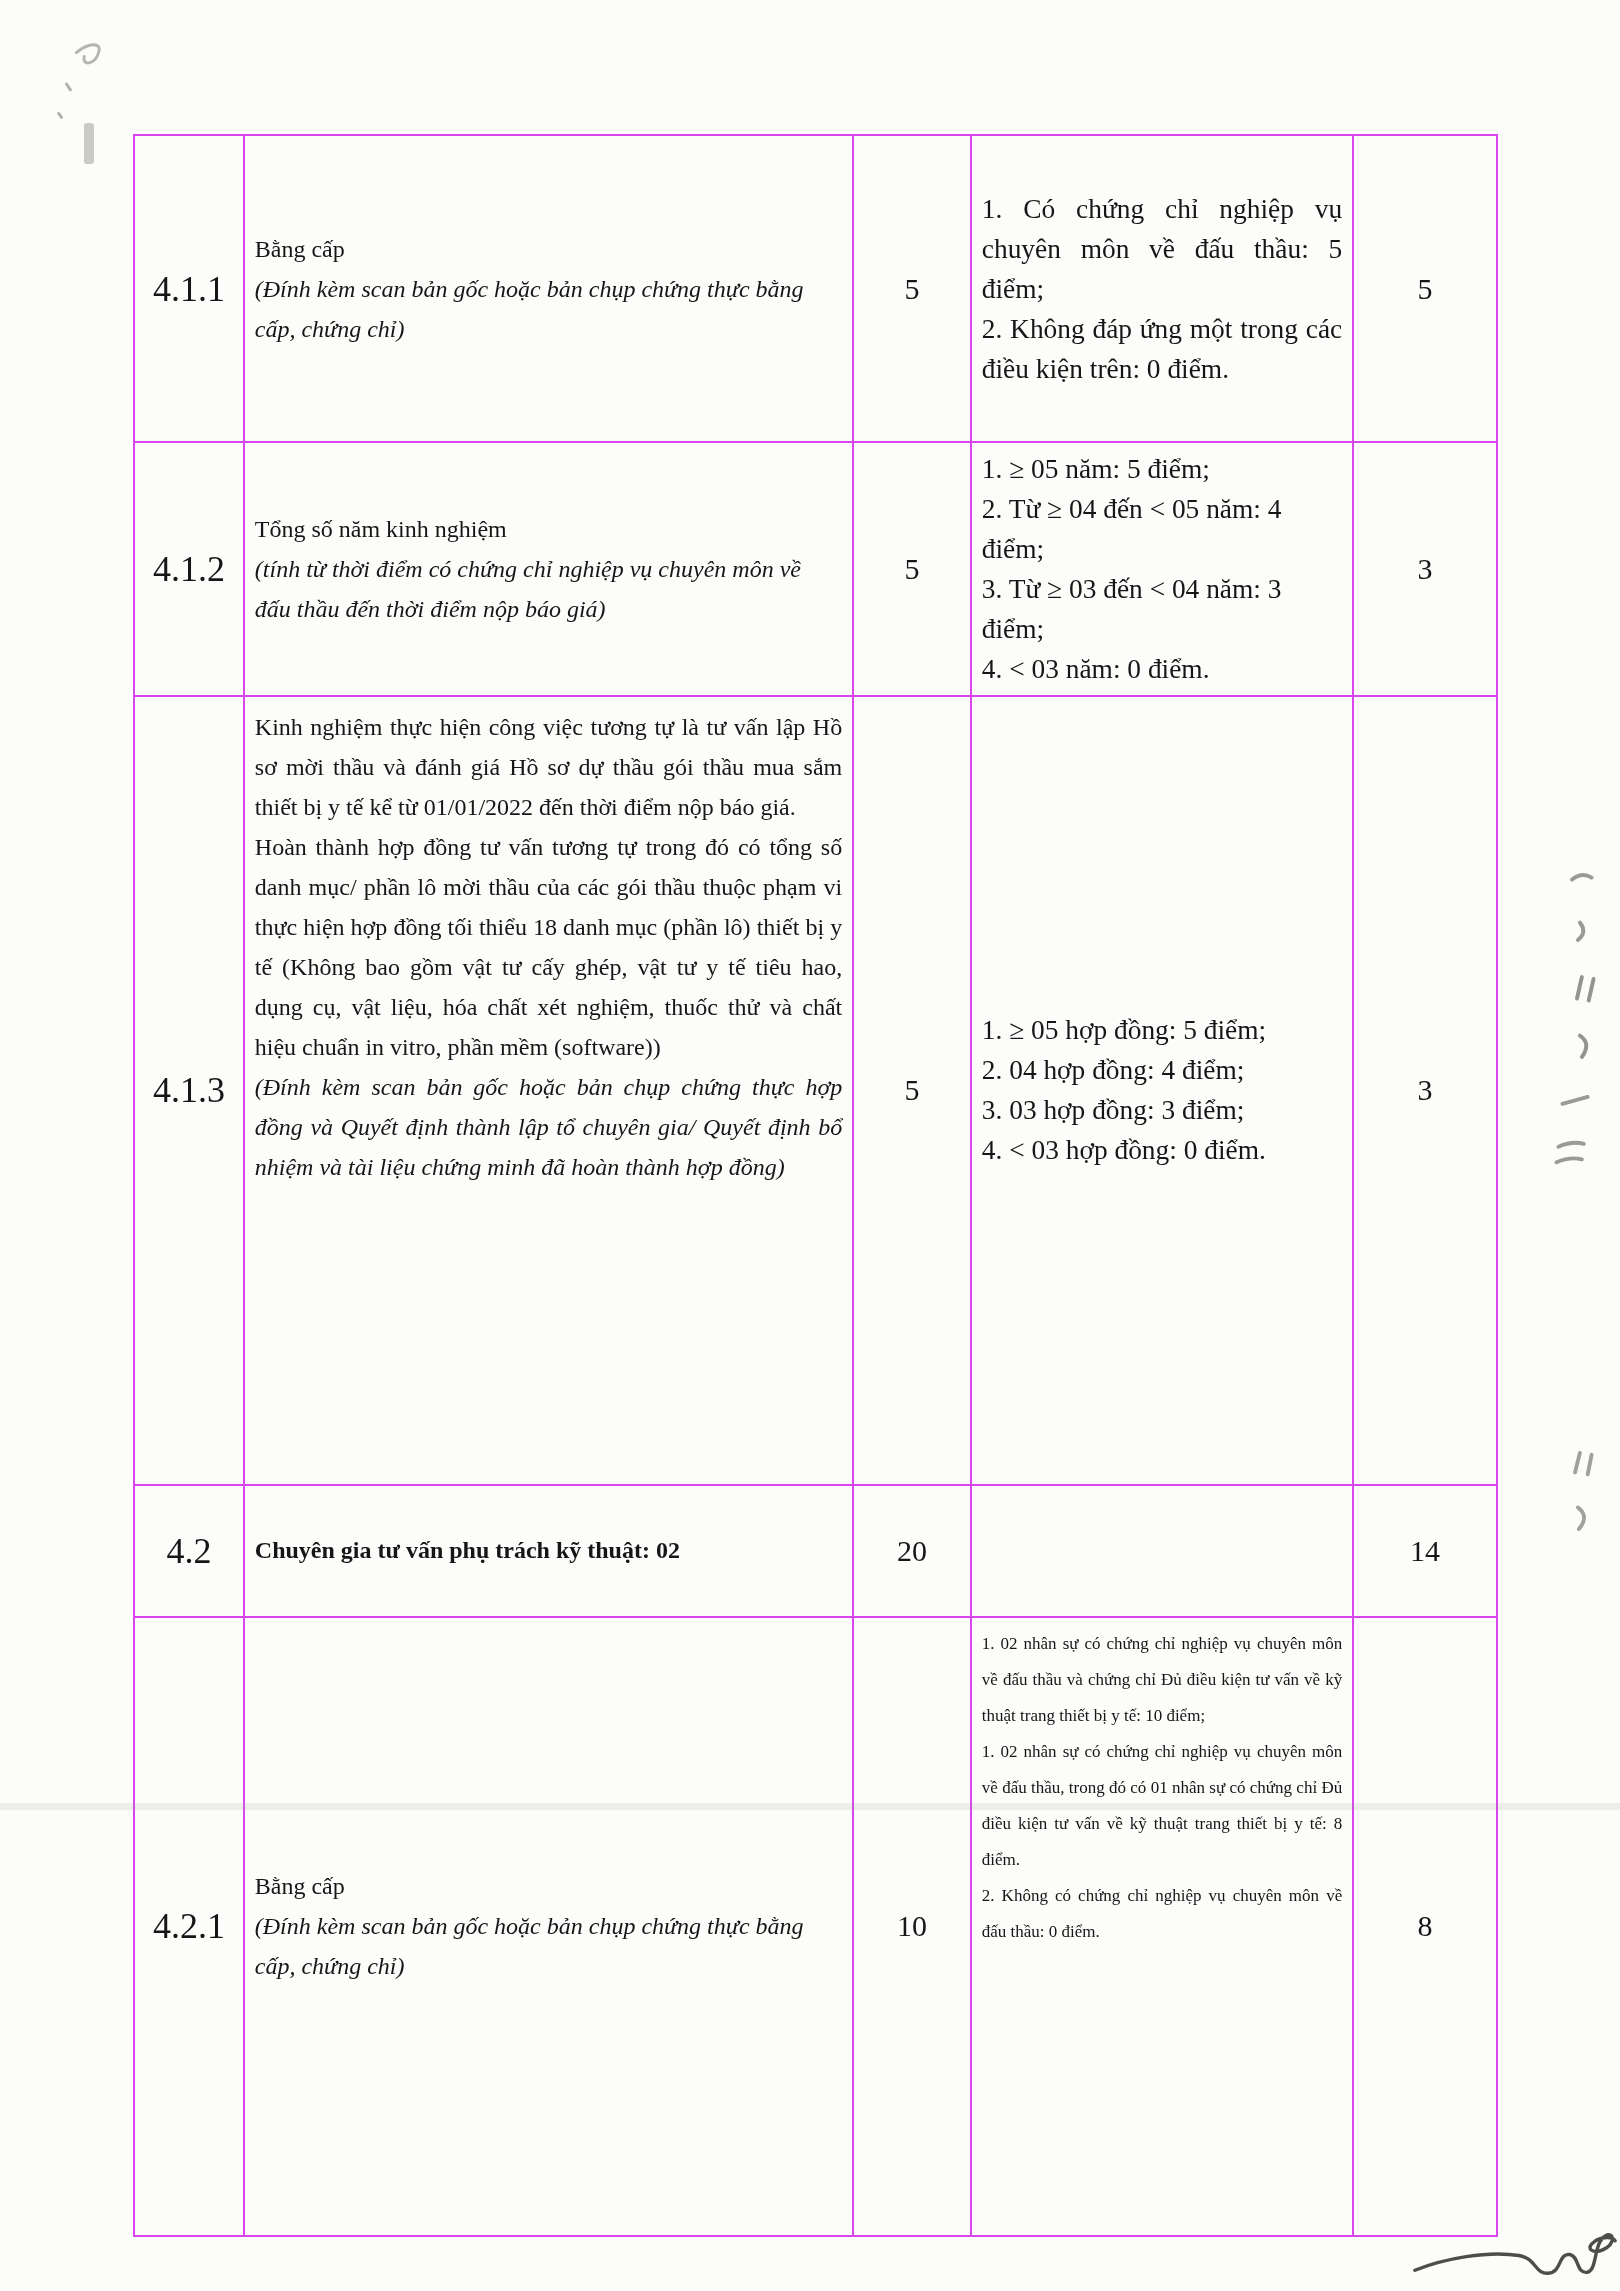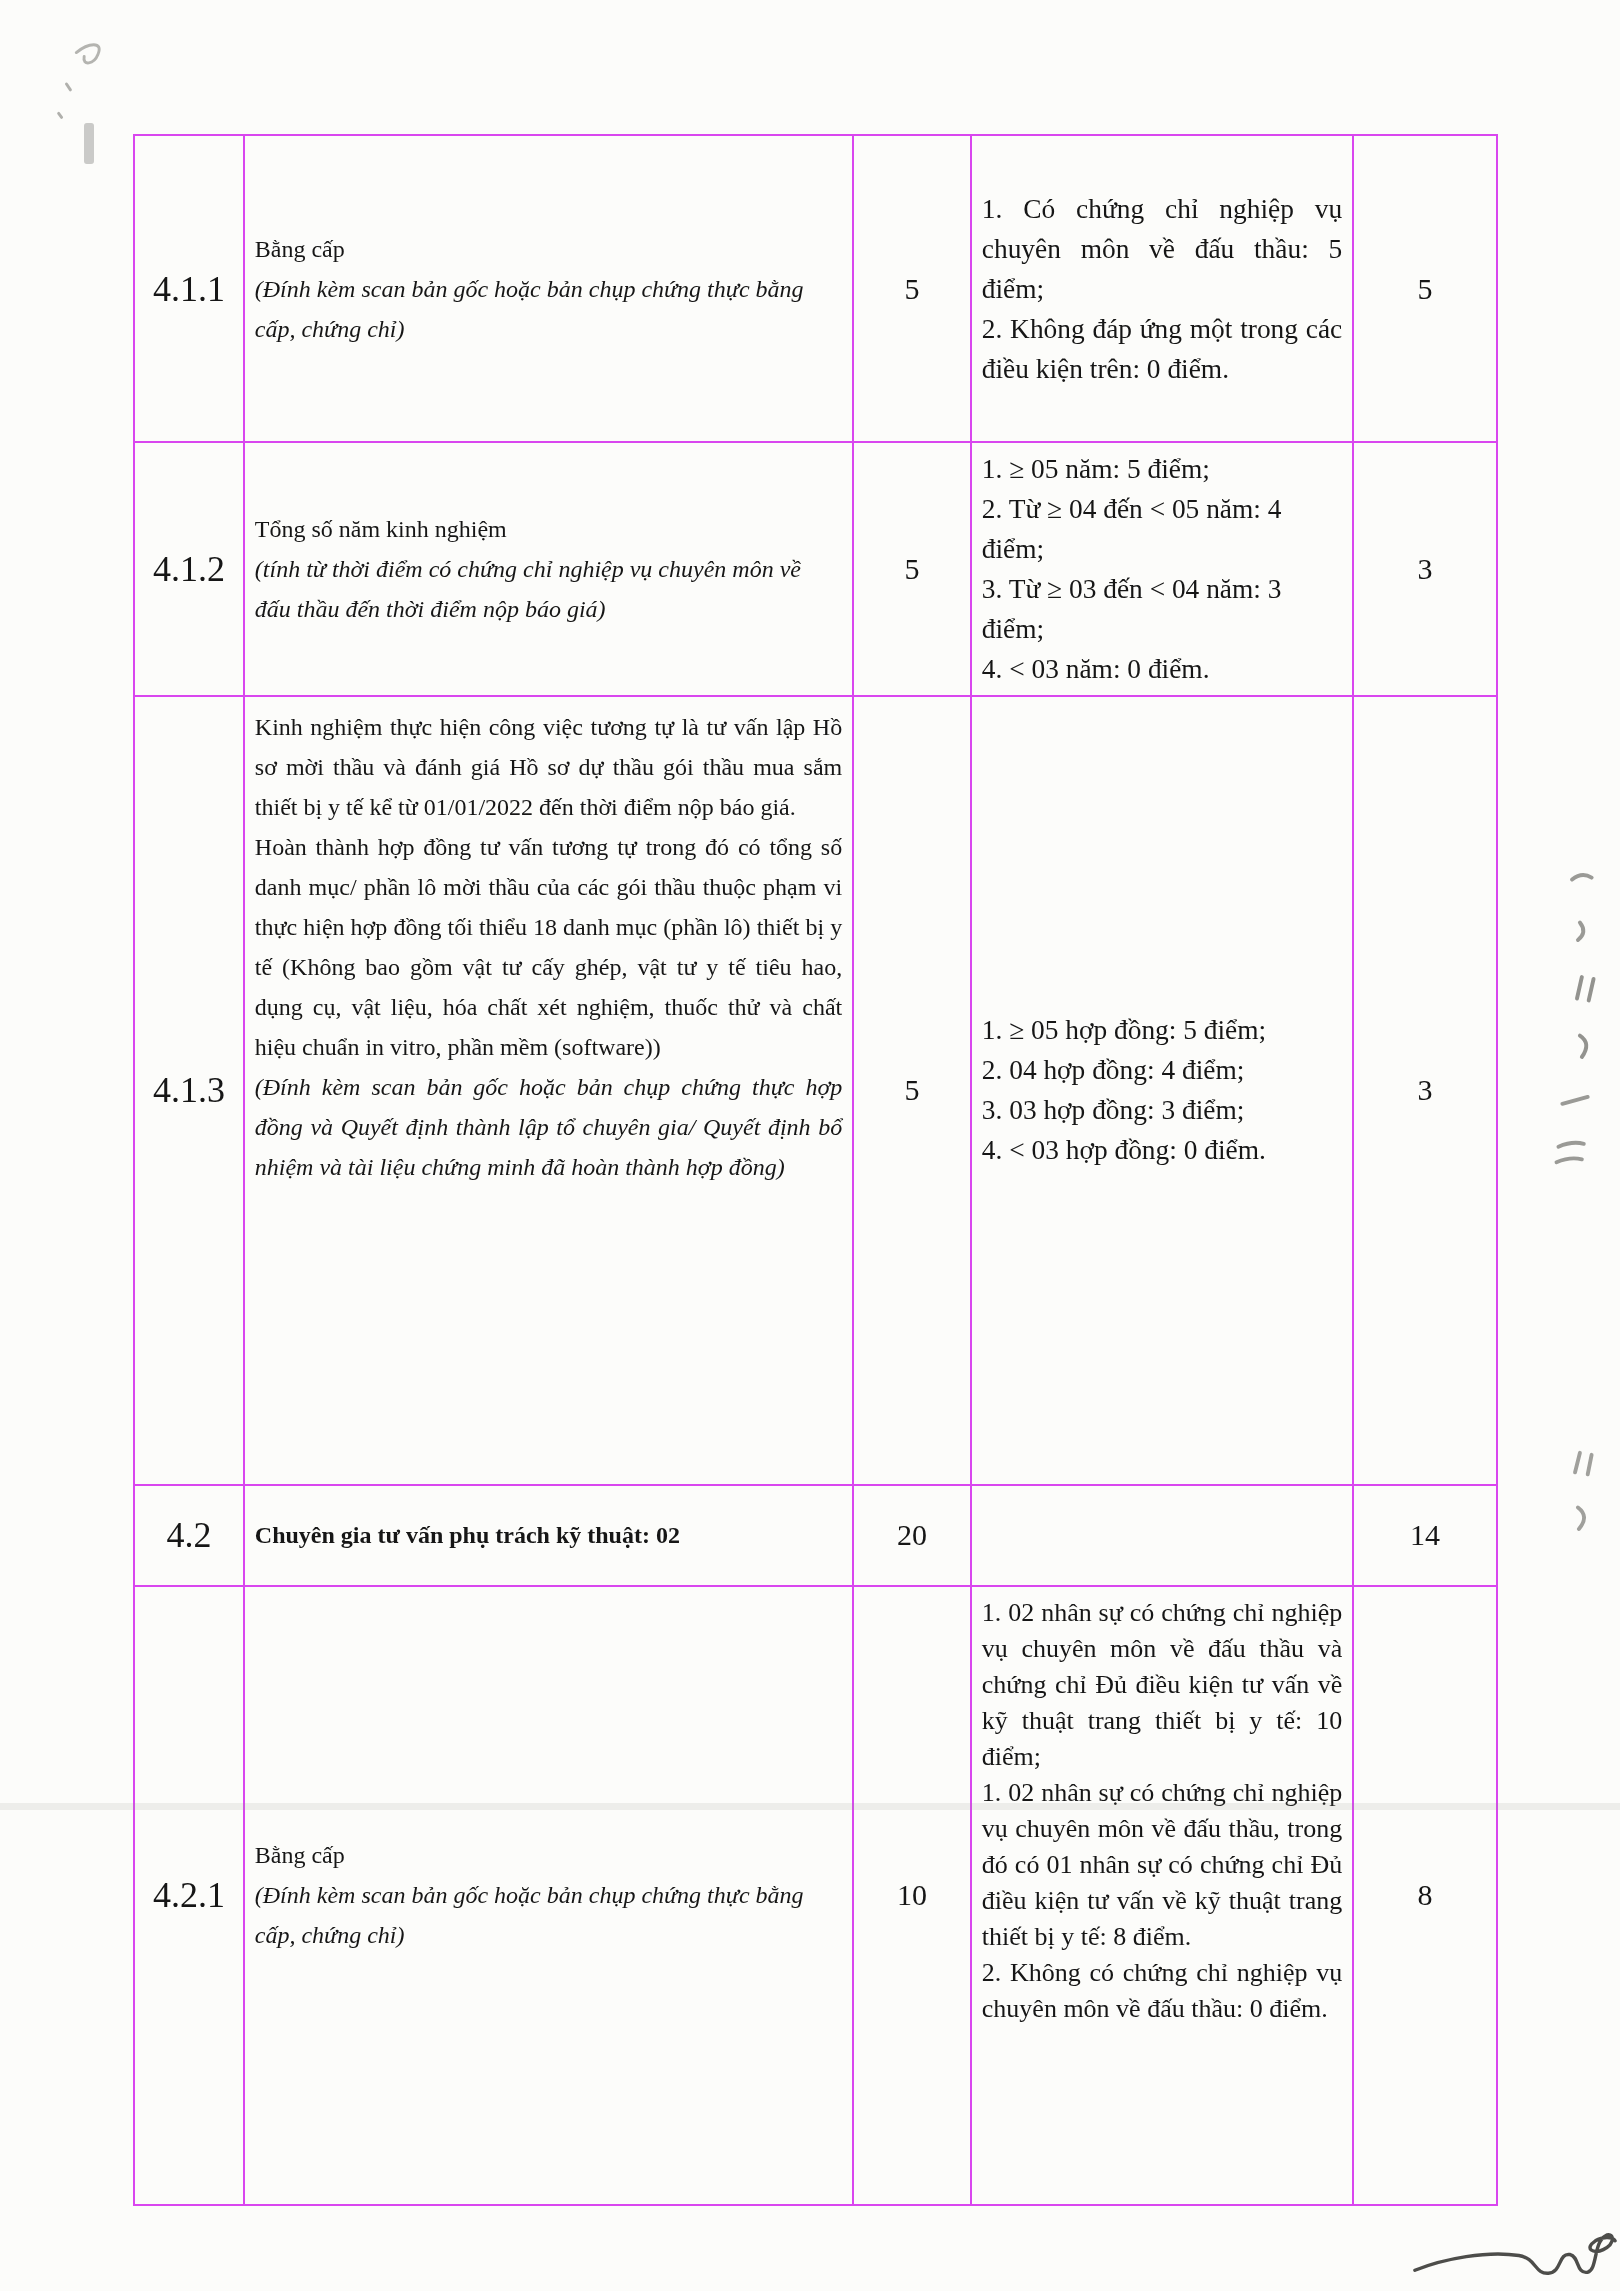--- a/index.html
+++ b/index.html
@@ -55,31 +55,31 @@
     font-size:30px;
   }
   .desc-title{display:block;}
   .desc-note{display:block;font-style:italic;}
   .para{display:block;text-align:justify;}
   .crit-item{display:block;}
   .just .crit-item{text-align:justify;}
   tr.r3 td.c-desc{vertical-align:top;padding-top:9.8px;border-radius:31px;}
   tr.r4 td.c-desc .desc-title{font-weight:bold;line-height:45px;max-width:480px;}
   tr.r5 td.c-crit{
-    font-size:26px;
+    font-size:17px;
     line-height:36px;
     vertical-align:top;
     padding-top:7.8px;
   }
   tr.r5 td.c-desc .desc-block{max-width:549px;}
   
   tr.r1{height:307px;}
   tr.r2{height:241px;}
   tr.r3{height:789px;}
-  tr.r4{height:101px;}
+  tr.r4{height:132px;}
   tr.r5{height:619px;}
   
   .streak{
     position:absolute;left:0;top:1803px;width:1620px;height:6.9px;
     background:rgba(150,150,144,0.14);
   }
   .pencil-marks{position:absolute;left:39px;top:27.4px;}
   .edge-marks{position:absolute;left:1537px;top:870px;}
   .signature{position:absolute;left:1411px;top:2223px;}
   .smudge{

